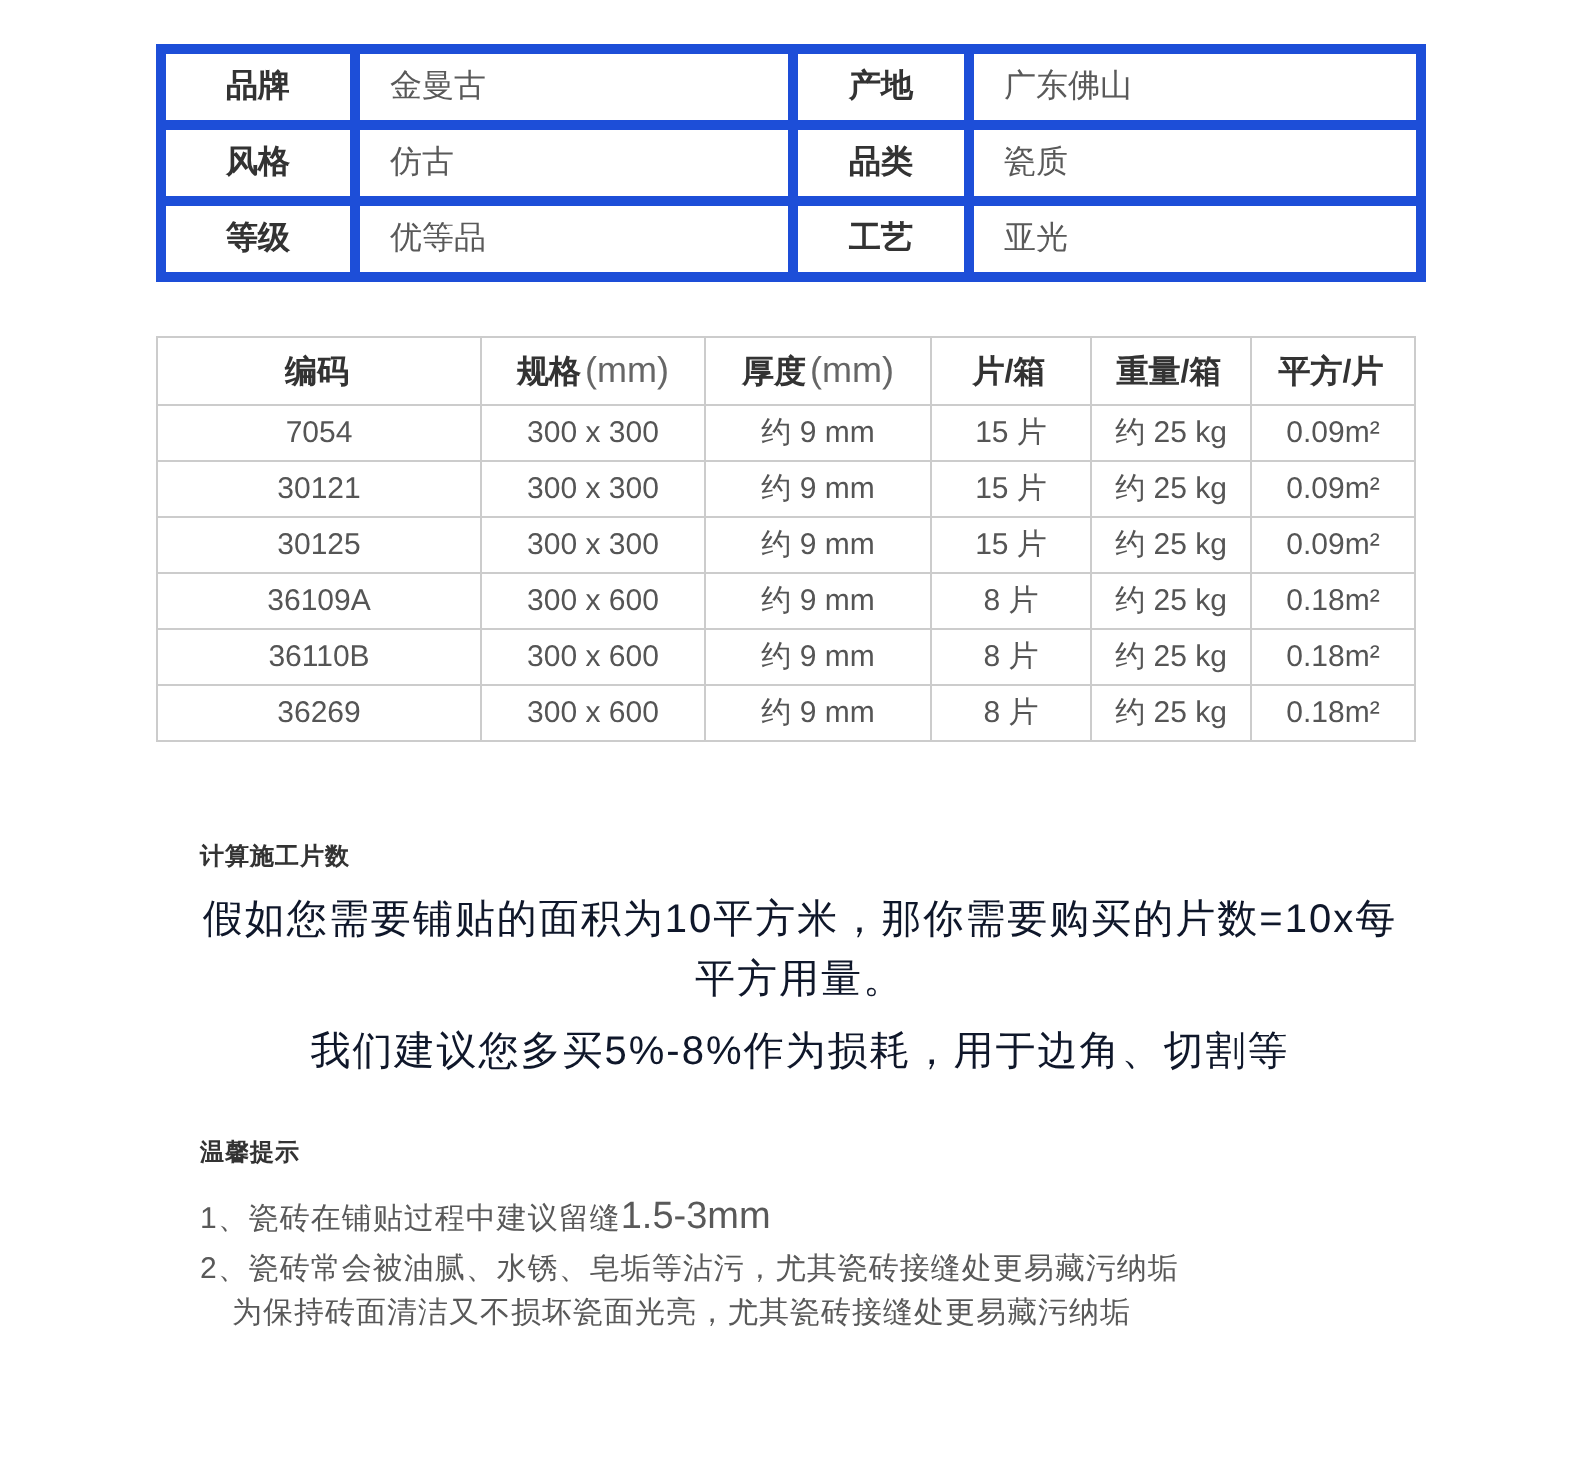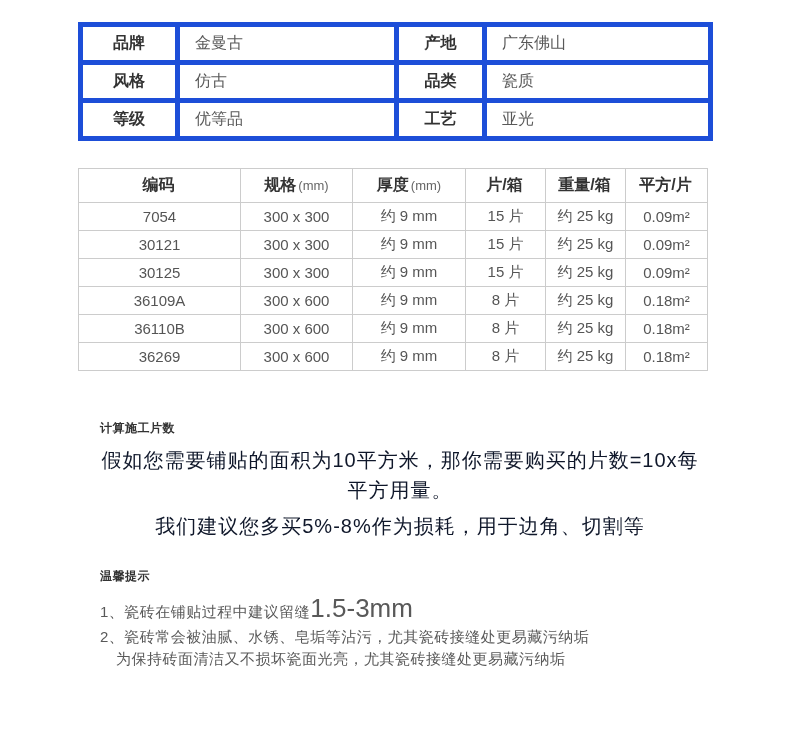--- a/index.html
+++ b/index.html
@@ -45,21 +45,21 @@
     white-space: nowrap;
   }
   .spec-table th {
     height: 34px;
     font-size: 16px;
     font-weight: bold;
     color: #333333;
   }
   .spec-table th .hs {
     font-weight: normal;
-    font-size: 13px;
+    font-size: 18px;
     color: #666666;
     margin-left: 2px;
   }
   .spec-table td {
     height: 28px;
     font-size: 15px;
     color: #555555;
   }
 
   
@@ -84,21 +84,21 @@
   .tip {
     margin-top: 6px;
     font-size: 15px;
     line-height: 19px;
     letter-spacing: 0.5px;
     color: #595959;
     white-space: nowrap;
   }
   .tip.first { margin-top: 12px; }
   .tip .big {
-    font-size: 26px;
+    font-size: 19px;
     line-height: 19px;
     letter-spacing: 0;
   }
   .tip.cont { padding-left: 16px; margin-top: 3px; }
 </style>
 </head>
 <body>
 
 <div class="wrap">
 

